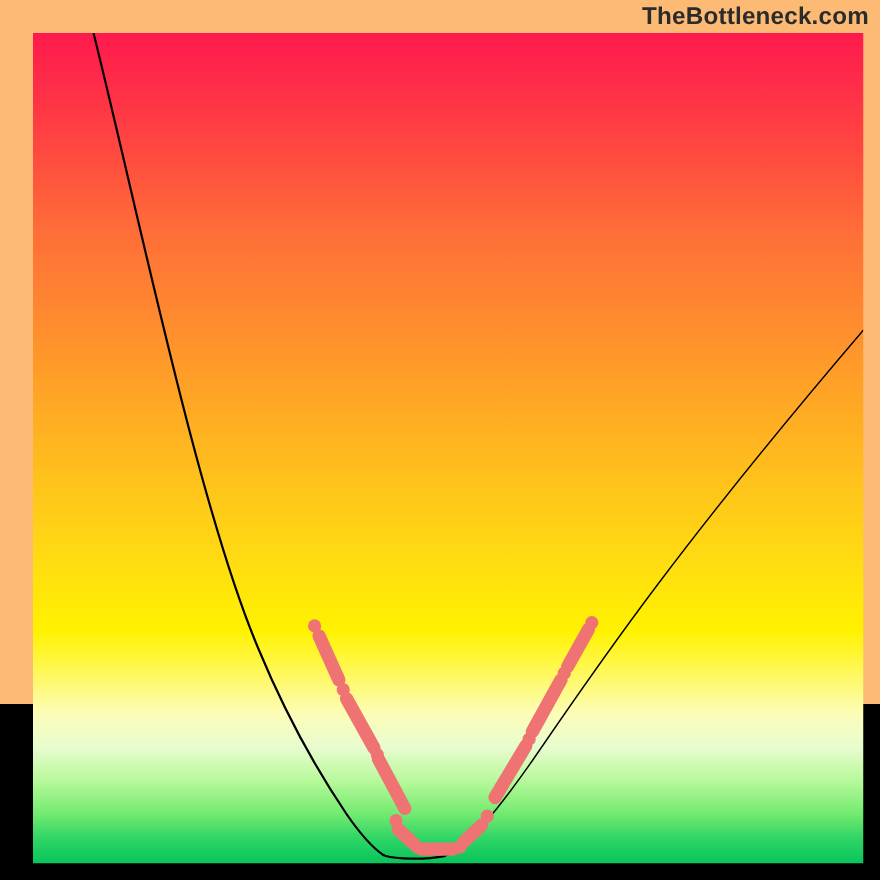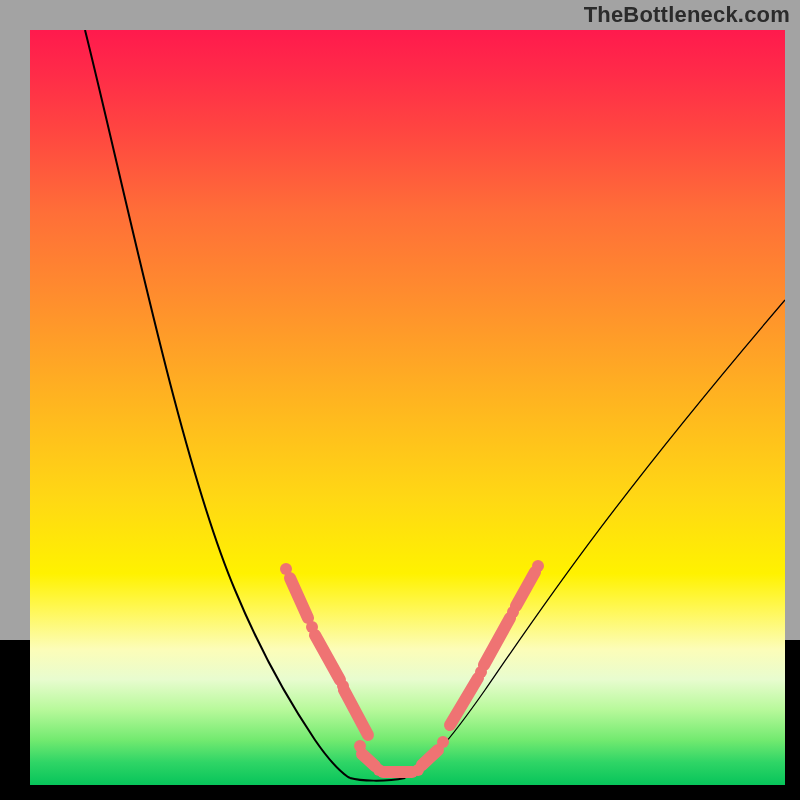--- a/index.html
+++ b/index.html
@@ -8,21 +8,21 @@
     width: 800px;
     height: 800px;
     background: #000;
     font-family: Arial, Helvetica, sans-serif;
     overflow: hidden;
   }
   .frame {
     position: relative;
     width: 800px;
     height: 640px;
-    background: #a3a3a3;
+    background: #fdba74;
   }
   .watermark {
     position: absolute;
     top: 2px;
     right: 10px;
     color: #2b2b2b;
     font-size: 22px;
     font-weight: 700;
     letter-spacing: 0.2px;
     z-index: 30;

